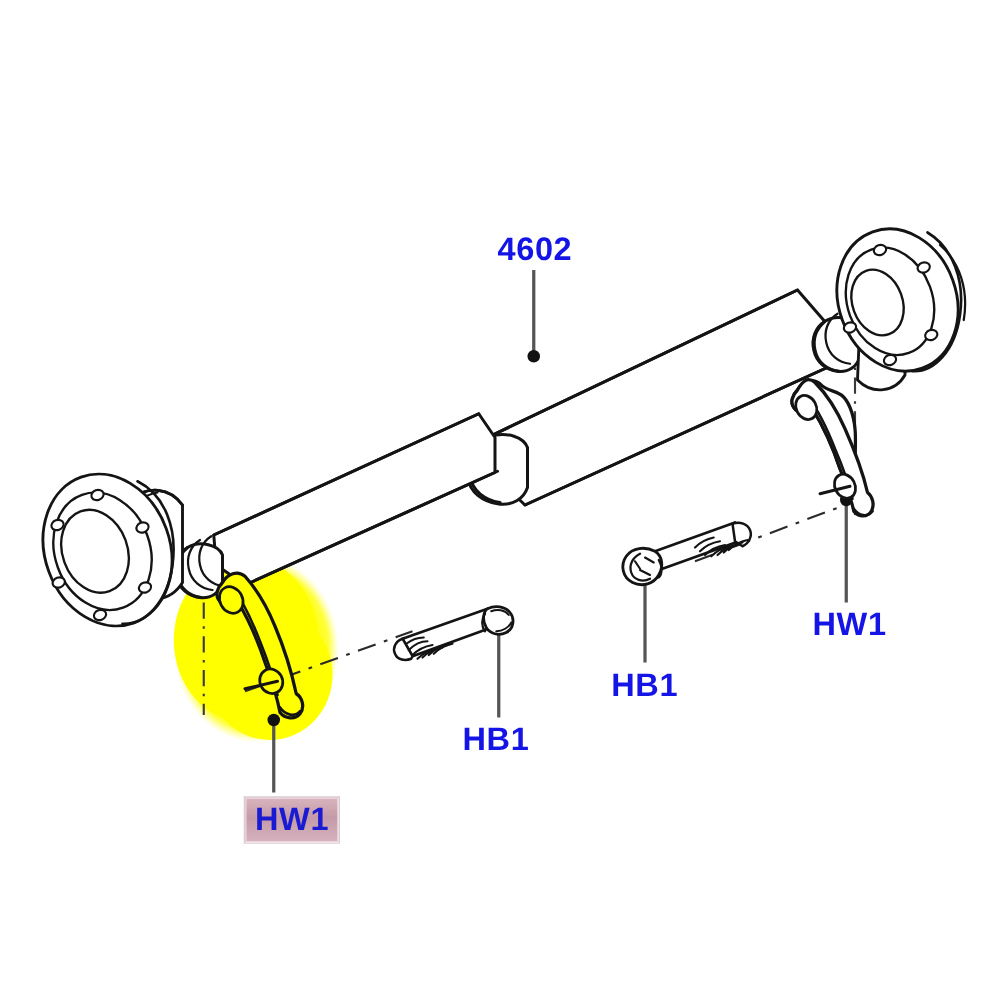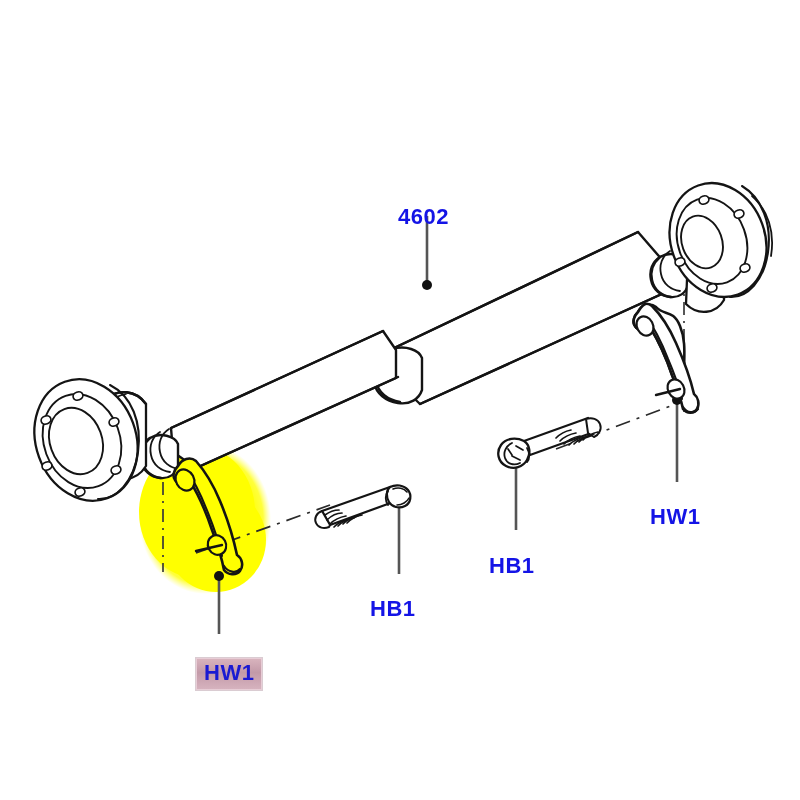--- a/index.html
+++ b/index.html
@@ -23,27 +23,26 @@
     position: absolute;
     left: 0;
     top: 0;
     width: 800px;
     height: 800px;
   }
   .callout {
     position: absolute;
     font-family: "Liberation Sans", sans-serif;
     font-weight: bold;
-    font-size: 22px;
+    font-size: 26px;
     letter-spacing: 0.5px;
     color: #1414e6;
     white-space: nowrap;
     line-height: 1;
     user-select: none;
-    margin-top: 20px;
   }
   .callout.highlighted {
     color: #1a1ad2;
     background: linear-gradient(180deg, #d8b3bd 0%, #c39aa8 45%, #d6b2be 100%);
     border: 1px solid #e8cdd6;
     padding: 3px 7px 5px 7px;
     box-shadow: 0 0 0 1px rgba(150,110,125,0.35);
   }
   .callout-4602 { left: 398px; top: 186px; }
   .callout-hw1-left { left: 196px; top: 638px; }

